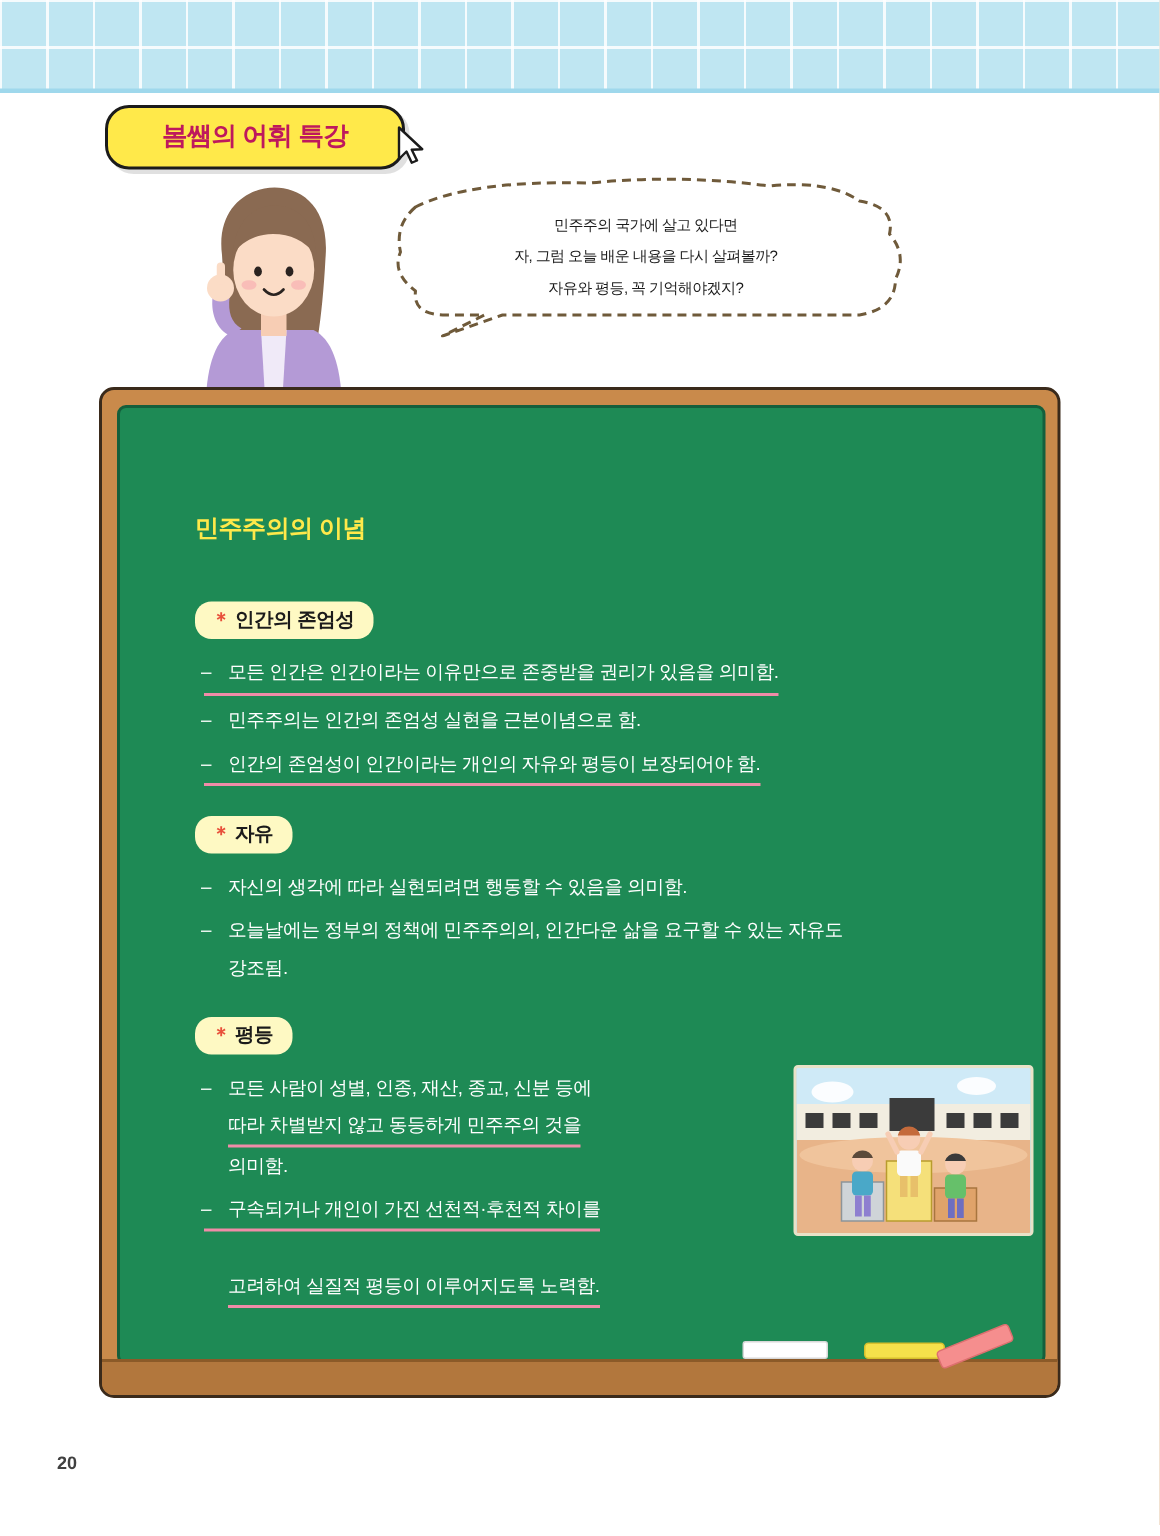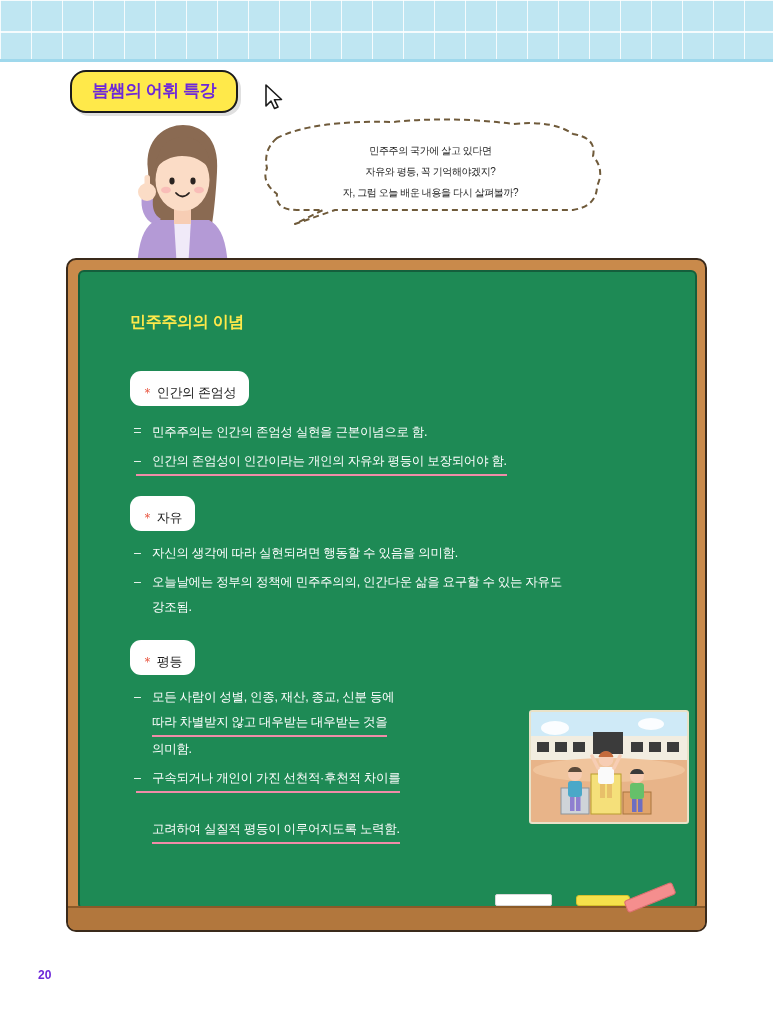--- a/index.html
+++ b/index.html
@@ -35,24 +35,24 @@
   }
 
   
   .title-pill {
     position: absolute;
     top: 70px;
     left: 70px;
     background: #ffe94a;
     border: 2.5px solid #1b1b1b;
     border-radius: 16px;
-    padding: 7px 20px 9px;
+    padding: 7px 36px 9px;
     font-size: 17px;
     font-weight: bold;
-    color: #6d28d9;
+    color: #be185d;
     letter-spacing: -0.5px;
     box-shadow: 3px 3px 0 rgba(0,0,0,0.12);
   }
   .cursor-arrow {
     position: absolute;
     top: 84px;
     left: 264px;
     width: 22px;
     height: 26px;
   }
@@ -160,30 +160,31 @@
     left: 50px;
     width: 530px;
     color: #ffffff;
     letter-spacing: -0.3px;
   }
   .board-title {
     font-size: 16px;
     font-weight: bold;
     color: #ffe94a;
     margin-bottom: 24px;
+    margin-top: 30px;
   }
   .section { margin-bottom: 6px; }
   .section-head {
     display: inline-block;
-    background: #ffffff;
+    background: #fef9c3;
     color: #1b1b1b;
     font-size: 13px;
-    font-weight: normal;
+    font-weight: bold;
     border-radius: 11px;
-    padding: 13px 13px 4px 11px;
+    padding: 3px 13px 4px 11px;
     margin: 14px 0 10px;
   }
   .section-head .star { color: #e8503a; margin-right: 3px; }
   .bullet {
     position: relative;
     font-size: 12.5px;
     line-height: 25px;
     margin: 0 0 4px 6px;
     color: #ffffff;
   }
@@ -209,21 +210,21 @@
     background: #bfe3f2;
   }
 
   
   .page-num {
     position: absolute;
     left: 38px;
     top: 968px;
     font-size: 12px;
     font-weight: bold;
-    color: #6d28d9;
+    color: #404040;
   }
 </style>
 </head>
 <body>
 
 <div class="top-band">
   <div class="band-edge"></div>
 </div>
 
 <div class="title-pill">봄쌤의 어휘 특강</div>
@@ -260,37 +261,38 @@
   <rect x="14.5" y="55" width="5.5" height="15" rx="2.6" fill="#fbdcc6"></rect>
 </svg>
 
 <div class="speech">
   <svg width="355" height="107" viewBox="0 0 355 107" style="position:absolute;top:0;left:0;">
     <path d="M24 20 Q10 32 14 50 Q8 64 24 76 Q22 92 44 92 L70 92 L42 106 L82 92 L320 92
              Q344 88 344 68 Q352 52 340 38 Q344 20 320 16 Q300 2 260 6 Q200 -2 140 4 Q60 2 24 20 Z" fill="#ffffff" stroke="#6f5a3a" stroke-width="2" stroke-dasharray="6 4" stroke-linejoin="round"></path>
   </svg>
   <div class="bubble-text">
     <span>민주주의 국가에 살고 있다면</span>
+    <span>자, 그럼 오늘 배운 내용을 다시 살펴볼까?</span>
     <span>자유와 평등, 꼭 기억해야겠지?</span>
-    <span>자, 그럼 오늘 배운 내용을 다시 살펴볼까?</span>
   </div>
 </div>
 
 <div class="board-frame">
   <div class="board-inner">
 
     <div class="board-content">
       <div class="board-title">민주주의의 이념</div>
 
       <div class="section">
         <div class="section-head">
           <span class="star">＊</span><span>인간의 존엄성</span>
         </div>
         <div class="bullet">
           <span class="dash">–</span>
+          <span class="btxt ul">모든 인간은 인간이라는 이유만으로 존중받을 권리가 있음을 의미함.</span>
         </div>
         <div class="bullet">
           <span class="dash">–</span>
           <span class="btxt">민주주의는 인간의 존엄성 실현을 근본이념으로 함.</span>
         </div>
         <div class="bullet">
           <span class="dash">–</span>
           <span class="btxt" style="border-bottom:2px solid #f08ca8;">인간의 존엄성이 인간이라는 개인의 자유와 평등이 보장되어야 함.</span>
         </div>
       </div>
@@ -310,21 +312,21 @@
         </div>
       </div>
 
       <div class="section">
         <div class="section-head">
           <span class="star">＊</span><span>평등</span>
         </div>
         <div class="bullet" style="max-width:400px;">
           <span class="dash">–</span>
           <span class="btxt">모든 사람이 성별, 인종, 재산, 종교, 신분 등에</span>
-          <span class="line2" style="border-bottom:2px solid #f08ca8;display:inline-block;margin-left:16px;padding-left:0;">따라 차별받지 않고 대우받는 대우받는 것을</span>
+          <span class="line2" style="border-bottom:2px solid #f08ca8;display:inline-block;margin-left:16px;padding-left:0;">따라 차별받지 않고 동등하게 민주주의 것을</span>
           <span class="line2">의미함.</span>
         </div>
         <div class="bullet" style="max-width:400px;">
           <span class="dash">–</span>
           <span class="btxt" style="border-bottom:2px solid #f08ca8;">구속되거나 개인이 가진 선천적·후천적 차이를</span>
           <span class="line2" style="border-bottom:2px solid #f08ca8;display:inline-block;margin-left:16px;padding-left:0;margin-top:24px;">고려하여 실질적 평등이 이루어지도록 노력함.</span>
         </div>
       </div>
     </div>
 

